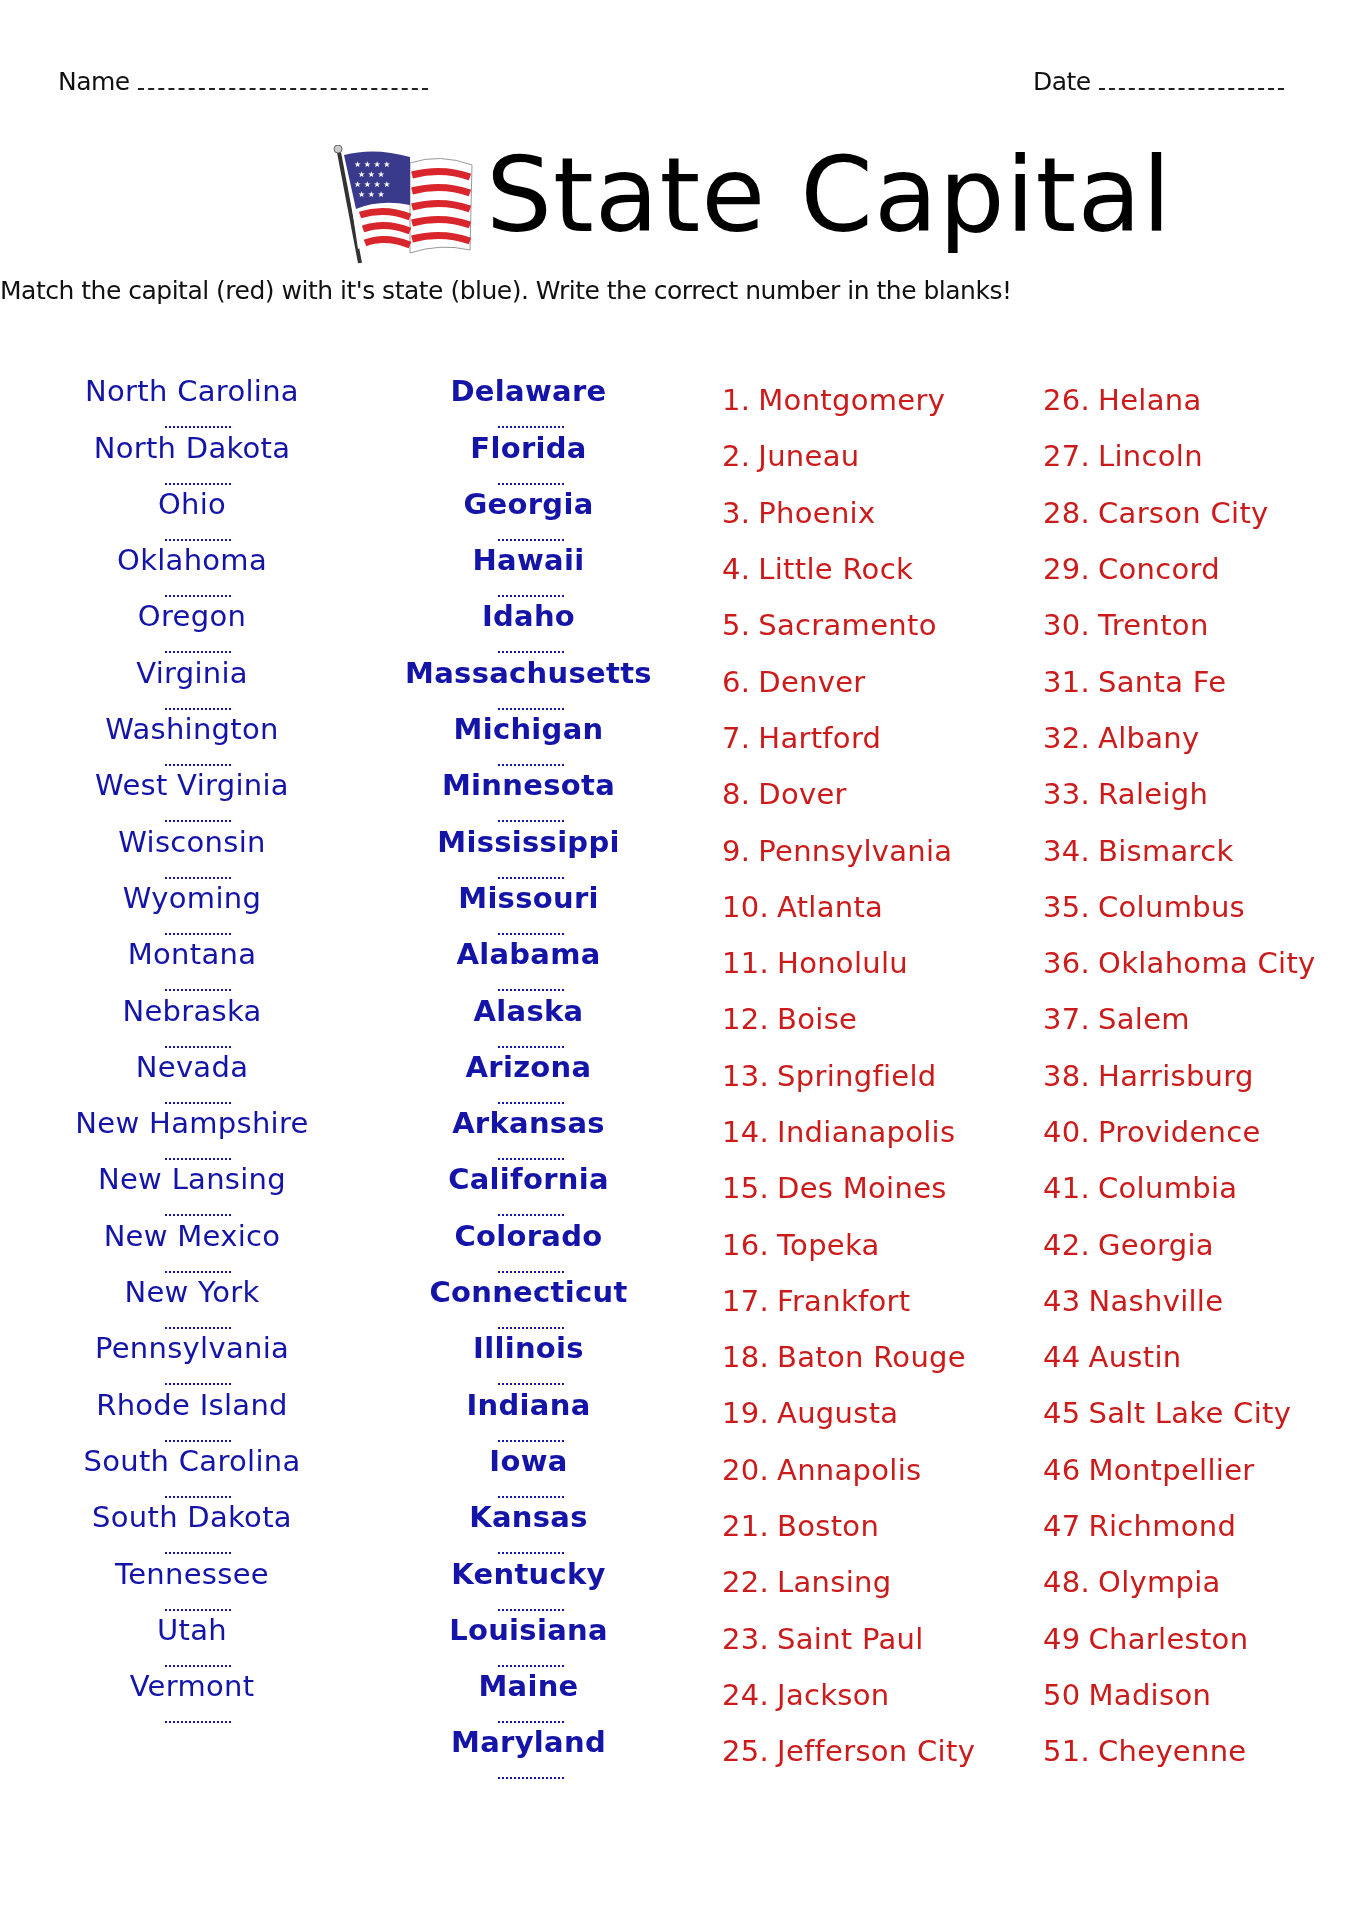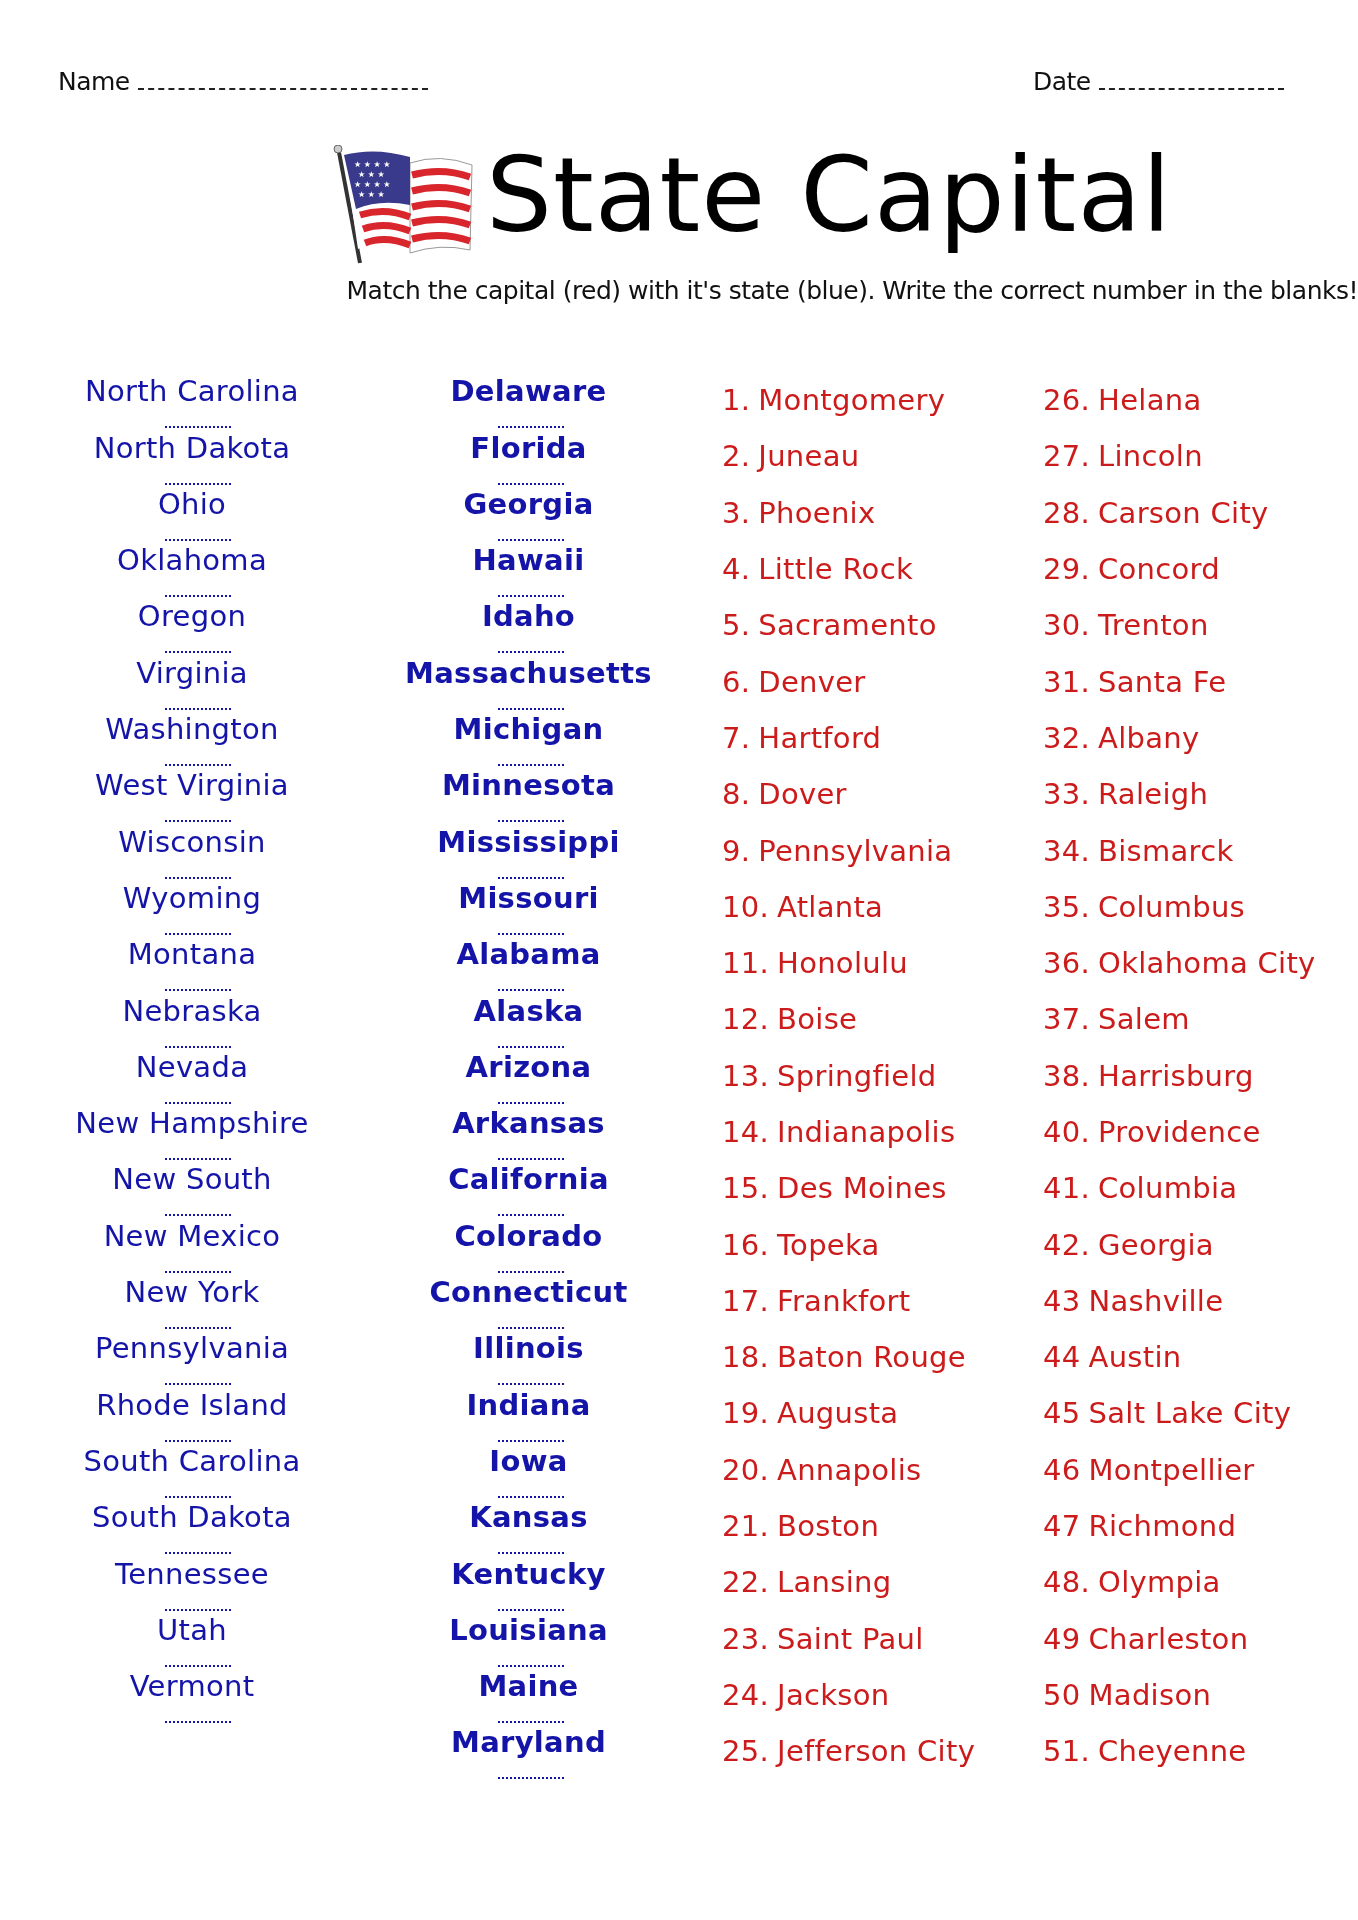--- a/index.html
+++ b/index.html
@@ -7,21 +7,21 @@
          font-family: "DejaVu Sans", sans-serif; }
   .hdr-field { position: absolute; top: 66px; font-size: 25px; color: #111; letter-spacing: -0.5px; }
   .hdr-field .line { display: inline-block; border-bottom: 2px dashed #222; height: 22px; vertical-align: baseline; margin-left: 8px; }
   #name-field { left: 58px; }
   #name-field .line { width: 290px; }
   #date-field { left: 1033px; text-align: center; }
   #date-field .line { width: 185px; }
   .title-wrap { position: absolute; top: 140px; left: 330px; width: 720px; height: 130px; }
   .flag { position: absolute; left: 0; top: 5px; width: 150px; height: 120px; }
   .title { position: absolute; left: 156px; top: -6px; font-size: 104px; color: #000; letter-spacing: 1px; font-weight: normal; white-space: nowrap; }
-  .instructions { position: absolute; top: 276px; left: 0; width: 1358px; text-align: right; font-size: 25px; color: #111; letter-spacing: -0.5px; }
+  .instructions { position: absolute; top: 276px; left: 0; width: 1358px; text-align: left; font-size: 25px; color: #111; letter-spacing: -0.5px; }
   .col { position: absolute; top: 372px; }
   .row { height: 56.3px; display: flex; align-items: center; font-size: 29px; white-space: nowrap; letter-spacing: 0.3px; }
   .blue .row { justify-content: flex-end; color: #1414a8; flex-direction: column; }
   .blank { display: inline-block; width: 66px; height: 2px; border-bottom: 2px dotted #1414a8; margin-left: 12px; margin-top: 16px; }
   .col-b2 .blank { margin-left: 4px; }
   .red .row { color: #cc1b1b; }
   .col-b1 { left: 20px; width: 344px; }
   .col-b2 { left: 380px; width: 297px; font-weight: bold; }
   .col-r1 { left: 722px; width: 300px; }
   .col-r2 { left: 1043px; width: 310px; }
@@ -119,21 +119,21 @@
     </div>
     <div class="row">
       <span>Nevada</span>
       <span class="blank"></span>
     </div>
     <div class="row">
       <span>New Hampshire</span>
       <span class="blank"></span>
     </div>
     <div class="row">
-      <span>New South</span>
+      <span>New Lansing</span>
       <span class="blank"></span>
     </div>
     <div class="row">
       <span>New Mexico</span>
       <span class="blank"></span>
     </div>
     <div class="row">
       <span>New York</span>
       <span class="blank"></span>
     </div>

